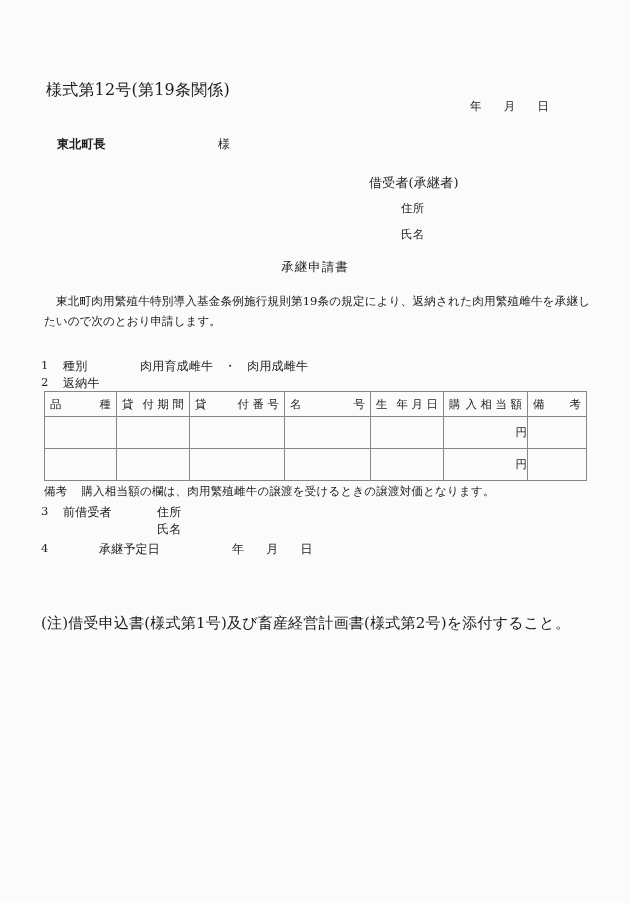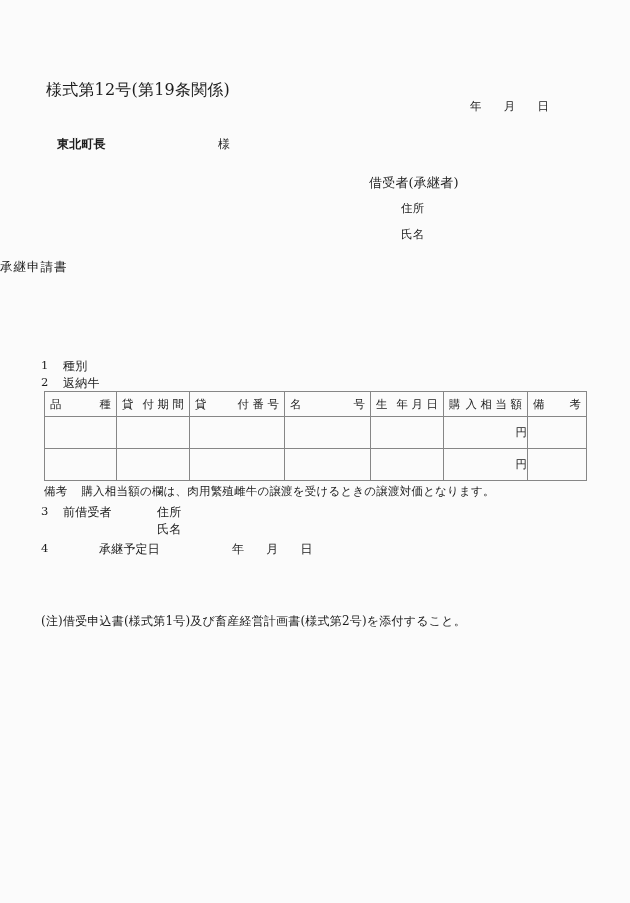--- a/index.html
+++ b/index.html
@@ -62,21 +62,21 @@
   
   .applicant-1 { left: 369px; top: 174px; font-size: 13px; }
   .applicant-2 { left: 401px; top: 201px; font-size: 11.5px; }
   .applicant-3 { left: 401px; top: 227px; font-size: 11.5px; }
 
   
   .doc-title {
     left: 0;
     top: 259px;
     width: 630px;
-    text-align: left;
+    text-align: center;
     font-size: 12.5px;
     letter-spacing: 1px;
   }
 
   
   .body-p {
     position: absolute;
     left: 44px;
     top: 292px;
     width: 546px;
@@ -111,21 +111,21 @@
     left: 44px;
     top: 484px;
     font-size: 11.5px;
   }
   .remark .gap { display: inline-block; width: 14px; }
 
   
   .footnote {
     left: 41px;
     top: 613px;
-    font-size: 12px;
+    font-size: 15px;
   }
 
   
   .tbl-wrap {
     position: absolute;
     left: 44px;
     top: 391px;
     width: 542px;
   }
   table.form-tbl {
@@ -174,23 +174,25 @@
 
   <div class="tx addressee">東北町長</div>
   <div class="tx addressee-hon">様</div>
 
   <div class="tx applicant-1">借受者(承継者)</div>
   <div class="tx applicant-2">住所</div>
   <div class="tx applicant-3">氏名</div>
 
   <div class="tx doc-title">承継申請書</div>
 
+  <div class="body-p">東北町肉用繁殖牛特別導入基金条例施行規則第19条の規定により、返納された肉用繁殖雌牛を承継したいので次のとおり申請します。</div>
 
   <div class="tx item-num it1-num">1</div>
   <div class="tx it1-lbl">種別</div>
+  <div class="tx it1-opt"><span>肉用育成雌牛</span><span class="mid">・</span><span>肉用成雌牛</span></div>
 
   <div class="tx item-num it2-num">2</div>
   <div class="tx it2-lbl">返納牛</div>
 
   <div class="tbl-wrap">
     <table class="form-tbl">
       <colgroup>
         <col style="width:72px">
         <col style="width:73px">
         <col style="width:95px">

